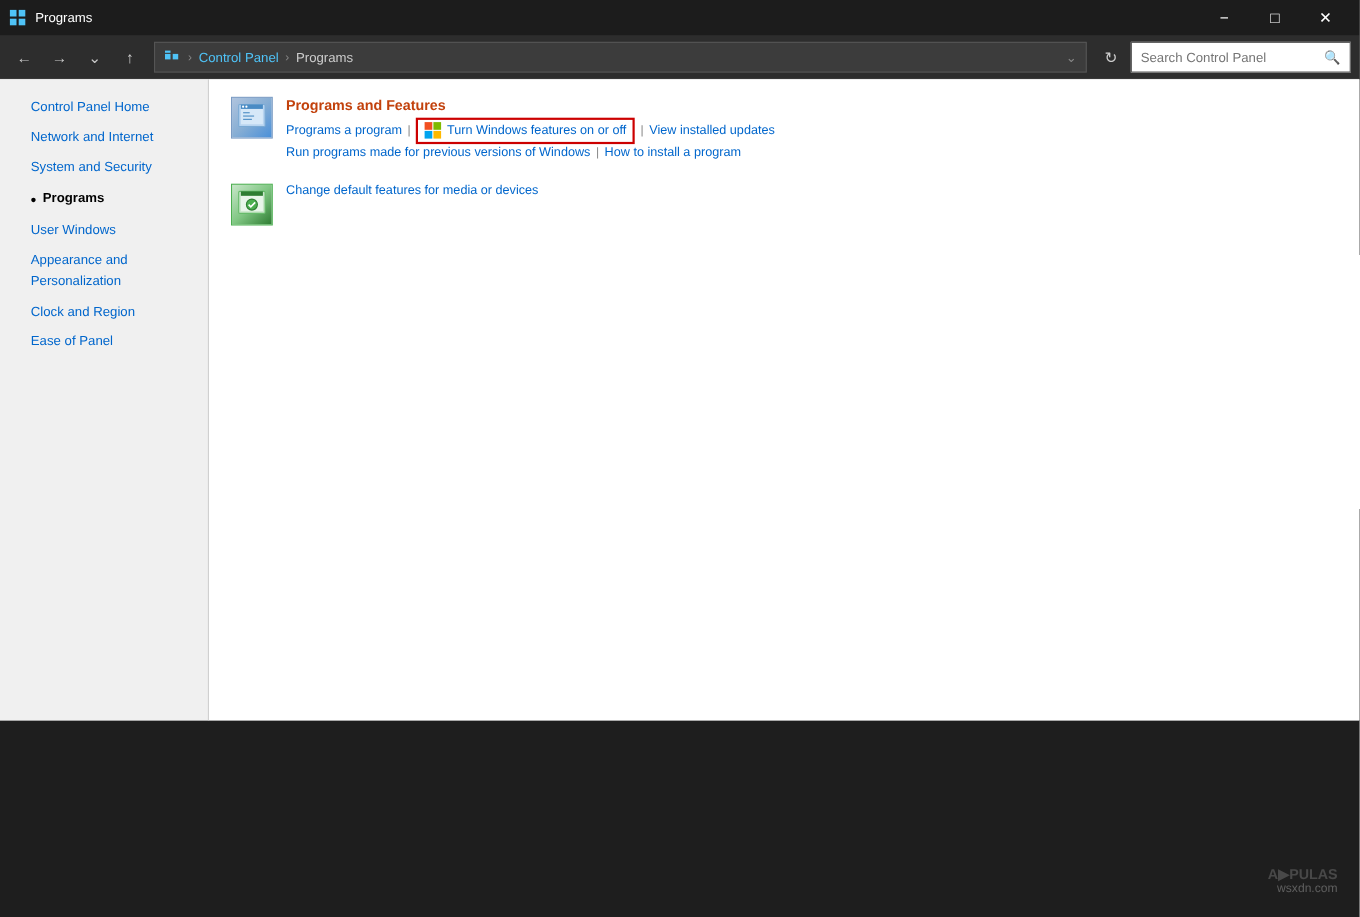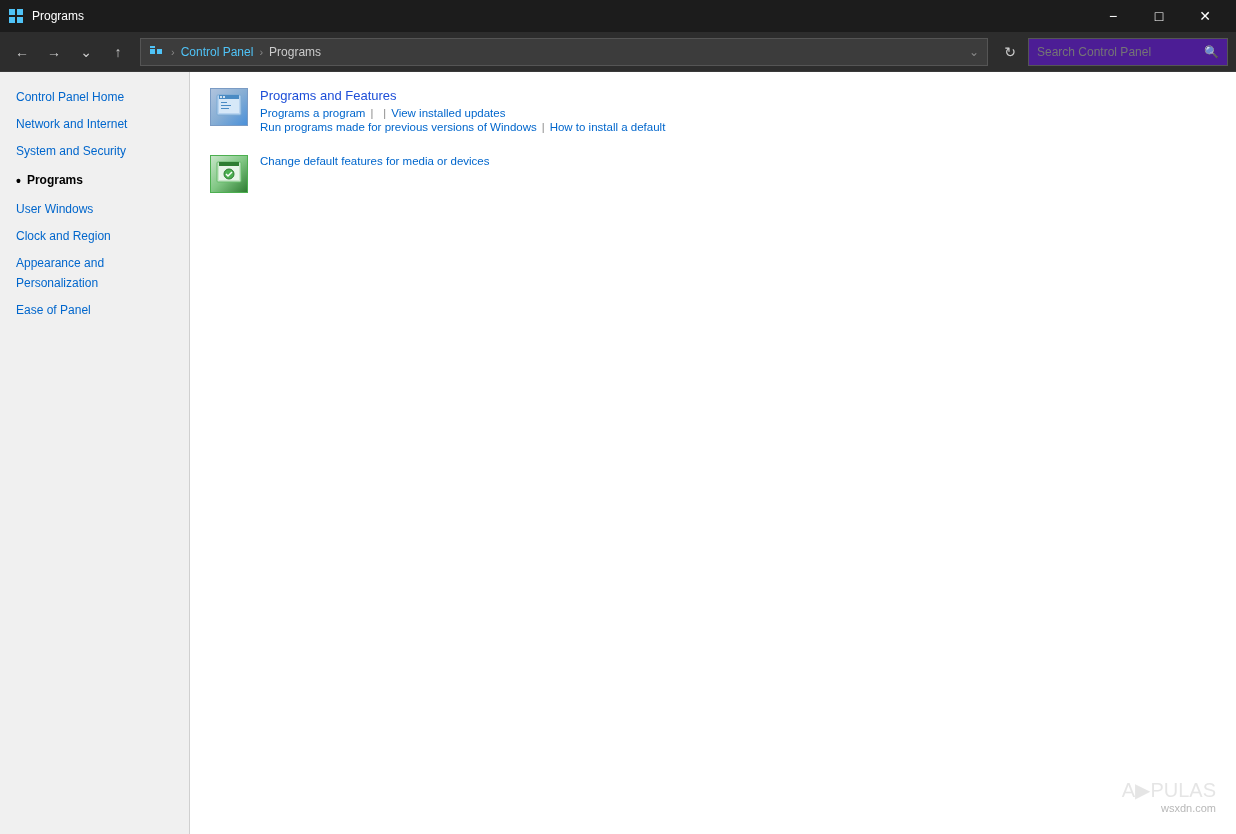--- a/index.html
+++ b/index.html
@@ -9,21 +9,21 @@
       font-family: 'Segoe UI', sans-serif;
       font-size: 12px;
       background: #1e1e1e;
       overflow: hidden;
       position: relative;
     }
 
     
     .window {
       width: 1236px;
-      height: 834px;
+      height: 655px;
       background: #1c1c1c;
       display: flex;
       flex-direction: column;
       justify-content: flex-end;
     }
 
     .title-bar {
       height: 32px;
       background: #1c1c1c;
       display: flex;
@@ -144,21 +144,21 @@
       cursor: pointer;
       display: flex;
       align-items: center;
       justify-content: center;
       font-size: 14px;
     }
 
     .search-box {
       width: 200px;
       height: 28px;
-      background: #4c1d95;
+      background: #ffffff;
       border: 1px solid #555555;
       display: flex;
       align-items: center;
       padding: 0 8px;
       gap: 4px;
     }
 
     .search-input {
       background: transparent;
       border: none;
@@ -178,21 +178,21 @@
       flex: 1;
       display: flex;
       background: #ffffff;
       overflow: hidden;
     }
 
     
     .sidebar {
       width: 190px;
       background: #f0f0f0;
-      padding: 12px 0;
+      padding: 12px 12px;
       flex-shrink: 0;
       border-right: 1px solid #d0d0d0;
     }
 
     .sidebar-item {
       padding: 4px 16px;
       color: #0066cc;
       font-size: 12px;
       cursor: pointer;
       line-height: 1.6;
@@ -236,23 +236,23 @@
       display: flex;
       align-items: center;
       justify-content: center;
     }
 
     .section-content {
       flex: 1;
     }
 
     .section-title {
-      color: #1d4ed8;
+      color: #c2410c;
       font-size: 13px;
-      font-weight: normal;
+      font-weight: bold;
       margin-bottom: 4px;
       cursor: pointer;
     }
 
     .section-links {
       display: flex;
       align-items: center;
       gap: 0;
       flex-wrap: wrap;
       margin-bottom: 2px;
@@ -386,22 +386,22 @@
   </div>
 
   <div class="content-area">
 
     <div class="sidebar">
       <a class="sidebar-item">Control Panel Home</a>
       <a class="sidebar-item">Network and Internet</a>
       <a class="sidebar-item">System and Security</a>
       <a class="sidebar-item active">Programs</a>
       <a class="sidebar-item">User Windows</a>
+      <a class="sidebar-item">Appearance and Personalization</a>
       <a class="sidebar-item">Clock and Region</a>
-      <a class="sidebar-item">Appearance and Personalization</a>
       <a class="sidebar-item">Ease of Panel</a>
     </div>
 
     <div class="main-panel">
 
       <div class="section">
         <div class="section-icon prog-icon">
           <svg width="28" height="28" viewBox="0 0 28 28">
             <rect x="2" y="2" width="24" height="20" rx="1" fill="#b8d4f0" stroke="#7aaad4" stroke-width="1"></rect>
             <rect x="4" y="6" width="20" height="14" fill="#d6e8f8"></rect>
@@ -411,27 +411,38 @@
             <rect x="6" y="9" width="6" height="1" fill="#4a8bc4"></rect>
             <rect x="6" y="12" width="10" height="1" fill="#4a8bc4"></rect>
             <rect x="6" y="15" width="8" height="1" fill="#4a8bc4"></rect>
           </svg>
         </div>
         <div class="section-content">
           <div class="section-title">Programs and Features</div>
           <div class="section-links">
             <a class="section-link">Programs a program</a>
             <span class="link-separator">|</span>
+            <span class="highlight-box">
+              <span class="windows-features-icon">
+                <div class="win-quad">
+                  <div class="win-q1"></div>
+                  <div class="win-q2"></div>
+                  <div class="win-q3"></div>
+                  <div class="win-q4"></div>
+                </div>
+              </span>
+              <a class="section-link">Turn Windows features on or off</a>
+            </span>
             <span class="link-separator">|</span>
             <a class="section-link">View installed updates</a>
           </div>
           <div class="section-links">
             <a class="section-link">Run programs made for previous versions of Windows</a>
             <span class="link-separator">|</span>
-            <a class="section-link">How to install a default</a>
+            <a class="section-link">How to install a program</a>
           </div>
         </div>
       </div>
 
       <div class="section">
         <div class="section-icon default-icon">
           <svg width="28" height="28" viewBox="0 0 28 28">
             <rect x="2" y="2" width="24" height="20" rx="1" fill="#c8e6c9" stroke="#66bb6a" stroke-width="1"></rect>
             <rect x="4" y="6" width="20" height="14" fill="#e8f5e9"></rect>
             <rect x="4" y="2" width="20" height="4" fill="#2e7d32"></rect>
@@ -444,15 +455,15 @@
             <a class="section-link">Change default features for media or devices</a>
           </div>
         </div>
       </div>
 
     </div>
   </div>
 </div>
 
 <div class="watermark">
-  <div class="watermark-text" style="font-size:20px; font-weight:normal; color:#aaa; opacity:0.5;">A▶PULAS</div>
+  <div class="watermark-text" style="font-size:13px; font-weight:bold; color:#aaa; opacity:0.5;">A▶PULAS</div>
   <div class="watermark-text">wsxdn.com</div>
 </div>
 
 </body></html>

